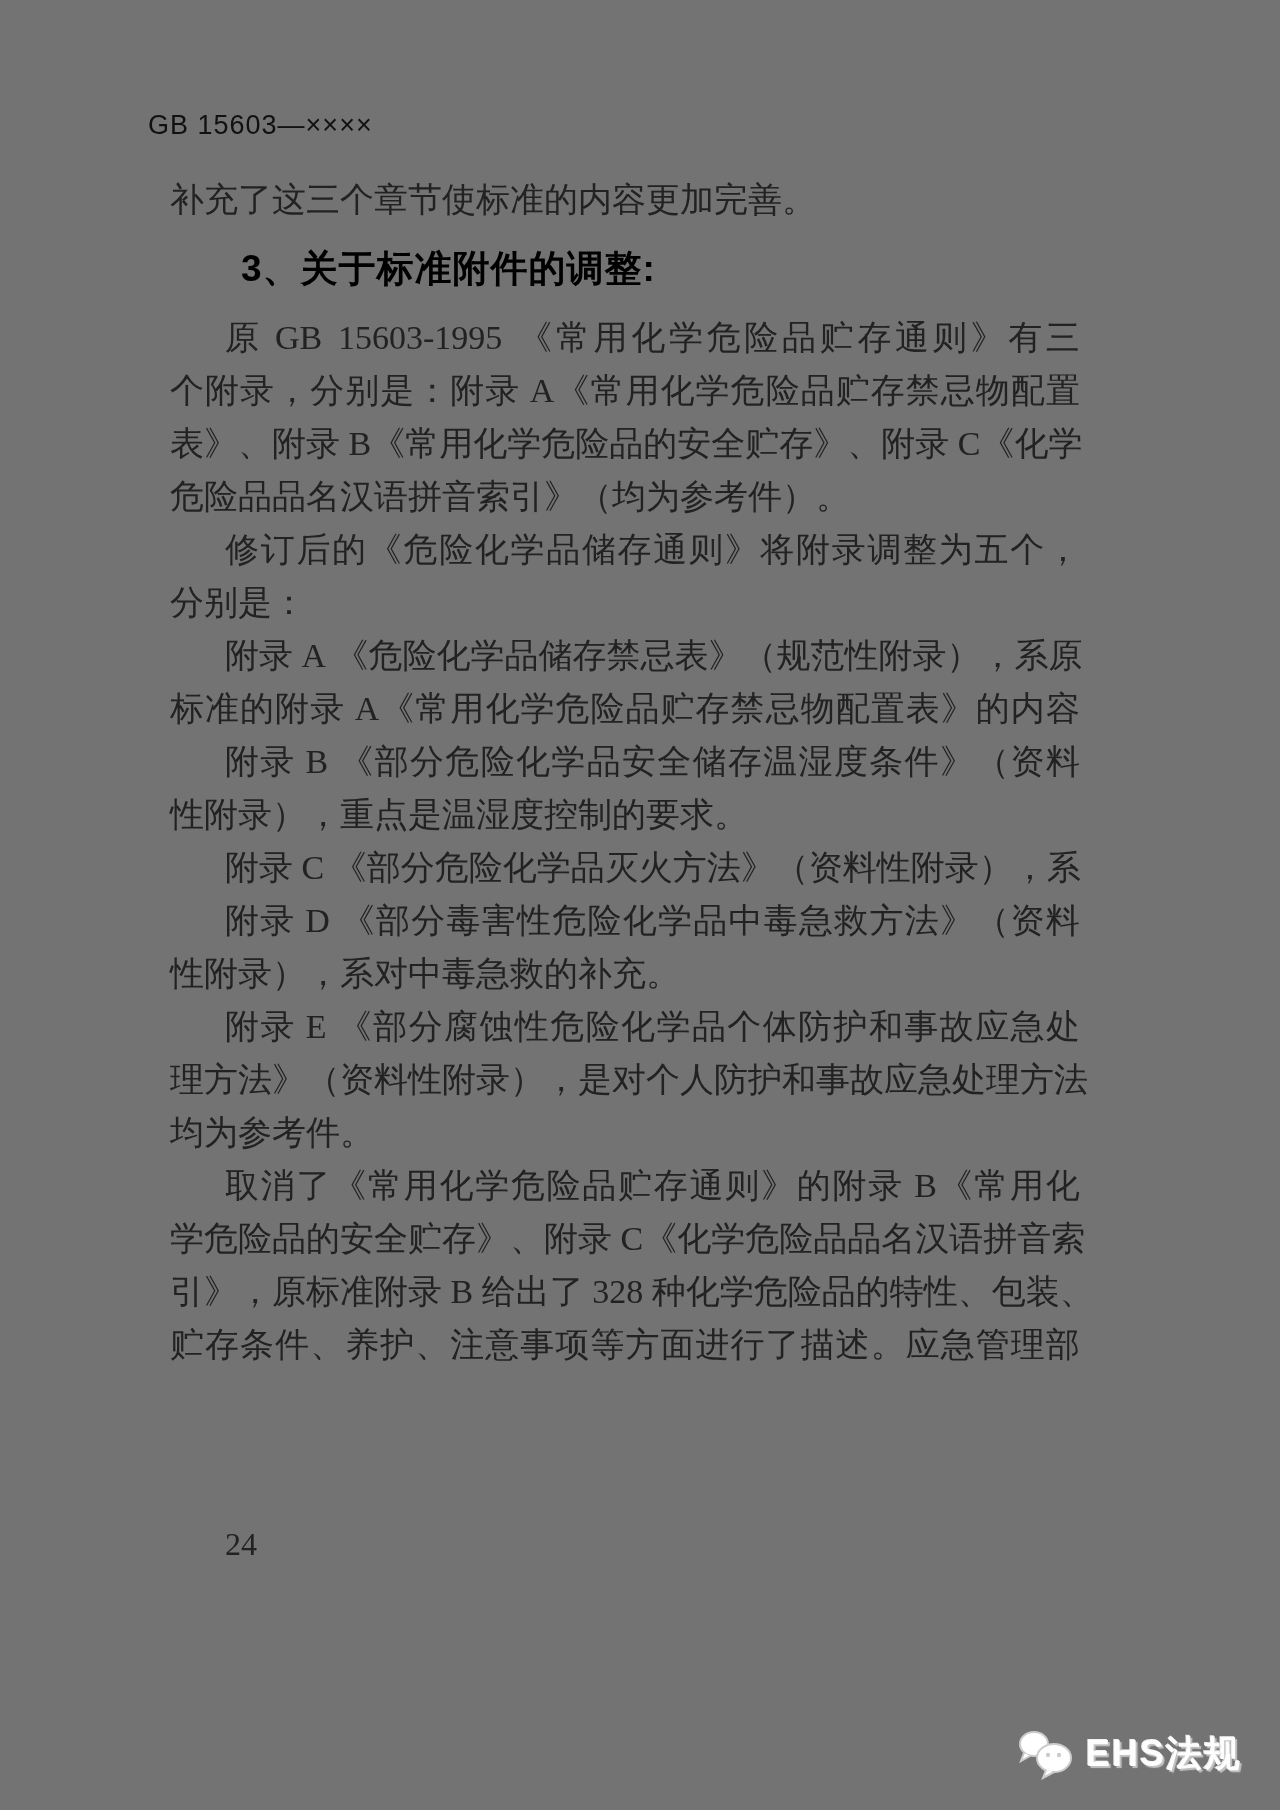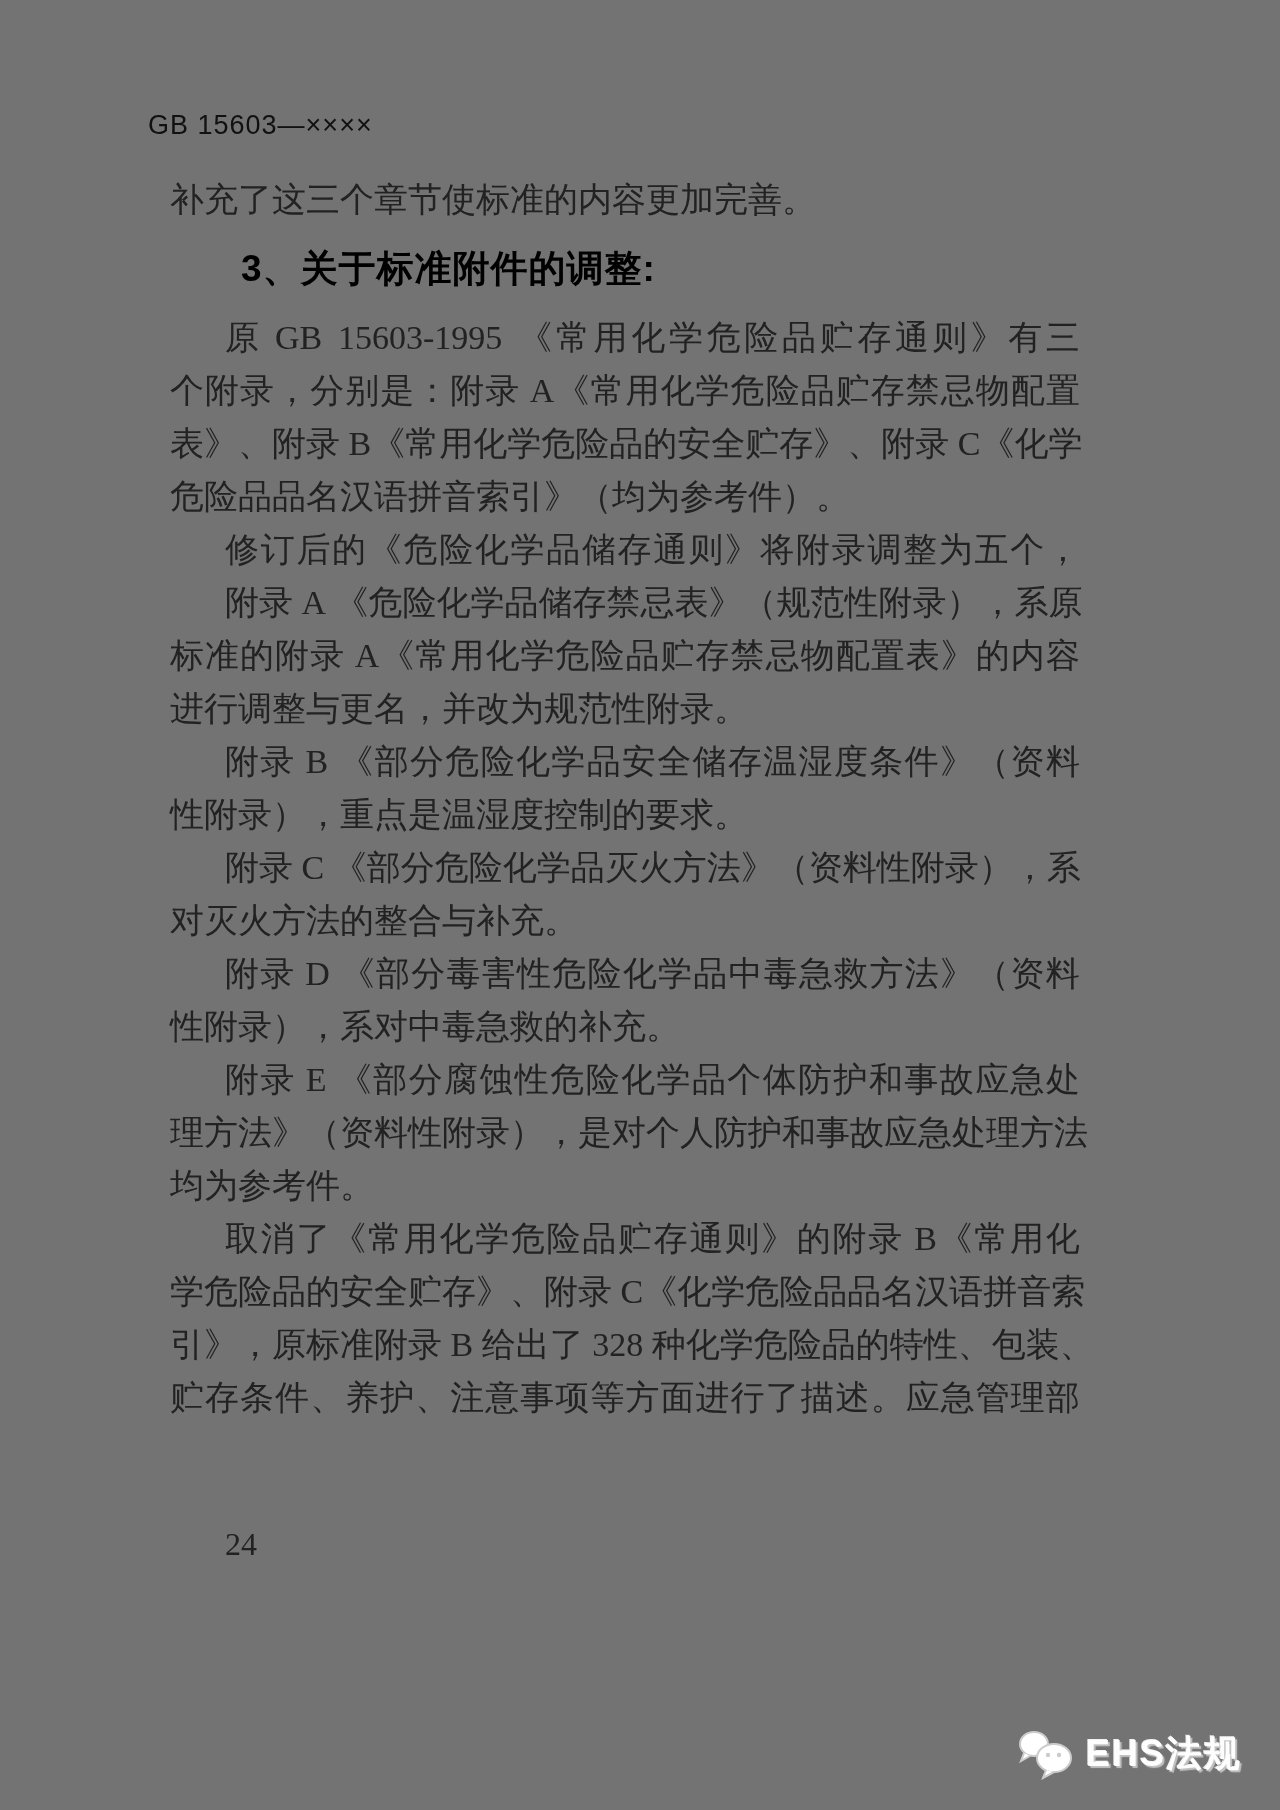--- a/index.html
+++ b/index.html
@@ -192,20 +192,21 @@
           <span>将</span>
           <span>附</span>
           <span>录</span>
           <span>调</span>
           <span>整</span>
           <span>为</span>
           <span>五</span>
           <span>个</span>
           <span>，</span>
         </div>
+        <div class="line plain">分别是：</div>
         <div class="line fill indent">
           <span>附</span>
           <span>录</span>
           <span> </span>
           <span>A</span>
           <span> </span>
           <span>《</span>
           <span>危</span>
           <span>险</span>
           <span>化</span>
@@ -250,21 +251,20 @@
           <span>忌</span>
           <span>物</span>
           <span>配</span>
           <span>置</span>
           <span>表</span>
           <span>》</span>
           <span>的</span>
           <span>内</span>
           <span>容</span>
         </div>
-        <div class="line plain">进行调整与更名，并改为规范性附录。</div>
         <div class="line fill indent">
           <span>附</span>
           <span>录</span>
           <span> </span>
           <span>B</span>
           <span> </span>
           <span>《</span>
           <span>部</span>
           <span>分</span>
           <span>危</span>
@@ -309,21 +309,20 @@
           <span>（</span>
           <span>资</span>
           <span>料</span>
           <span>性</span>
           <span>附</span>
           <span>录</span>
           <span>）</span>
           <span>，</span>
           <span>系</span>
         </div>
-        <div class="line plain">对灭火方法的整合与补充。</div>
         <div class="line fill indent">
           <span>附</span>
           <span>录</span>
           <span> </span>
           <span>D</span>
           <span> </span>
           <span>《</span>
           <span>部</span>
           <span>分</span>
           <span>毒</span>

